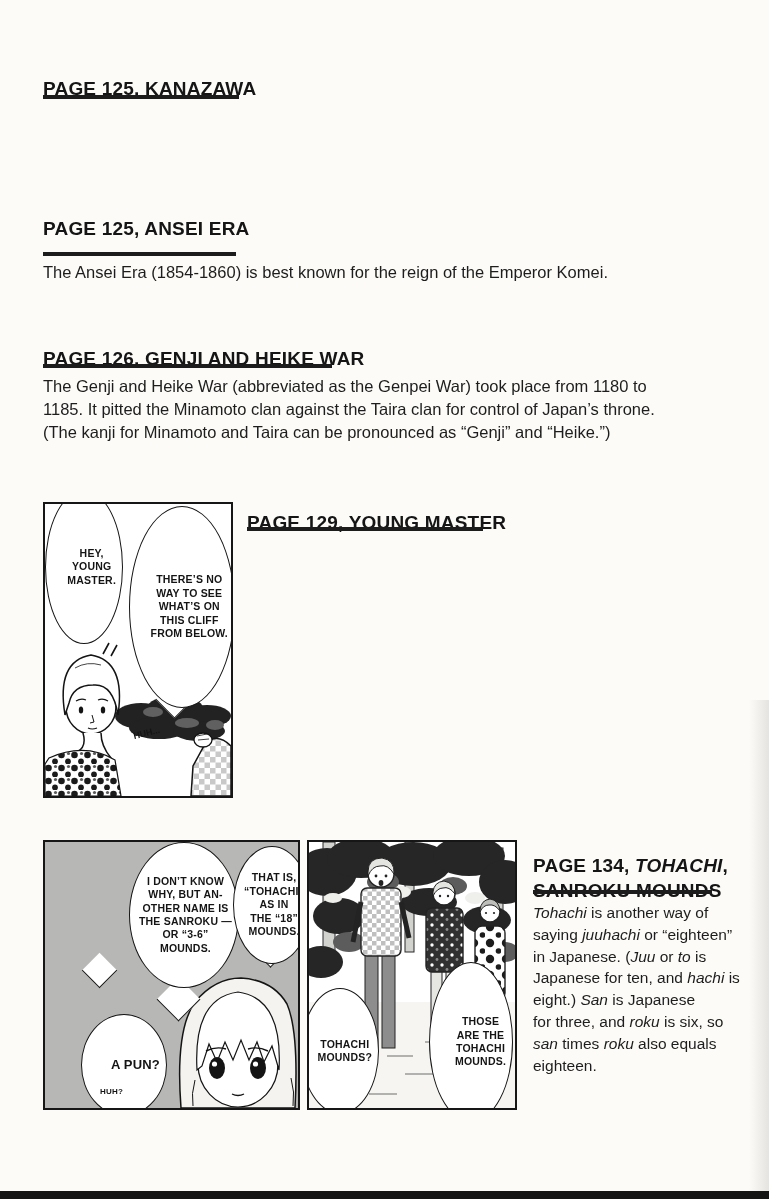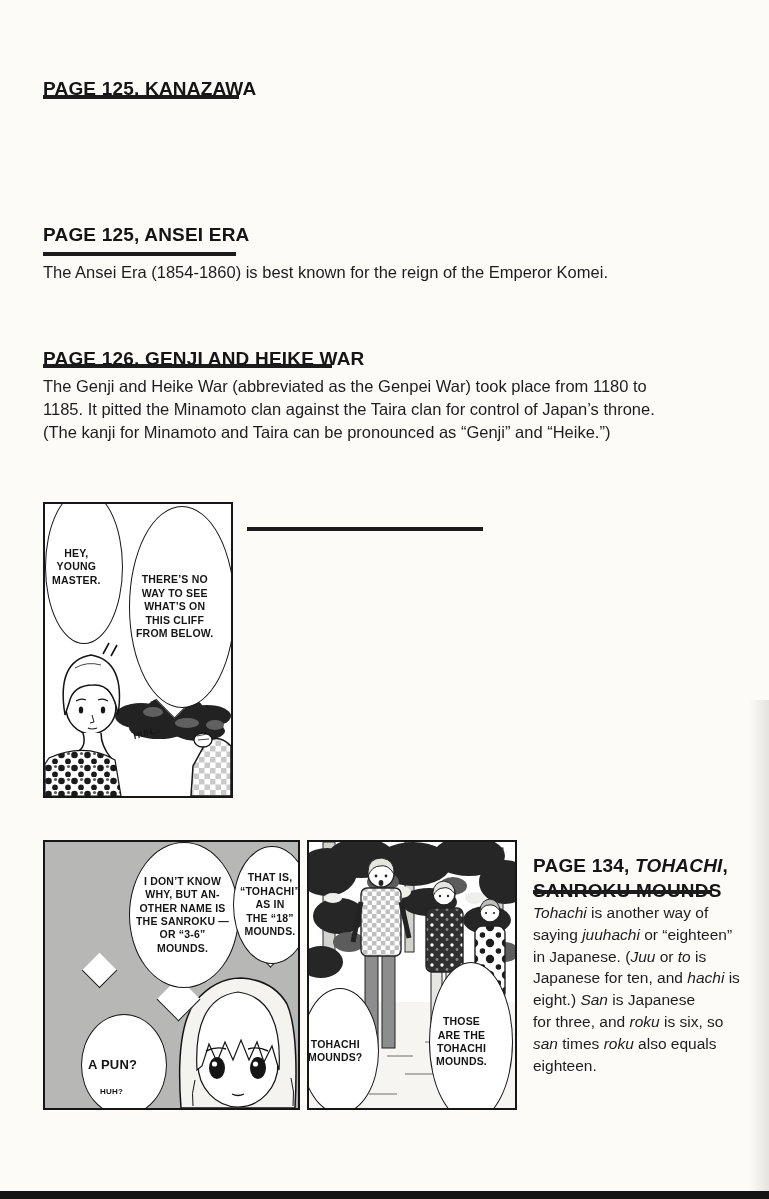--- a/index.html
+++ b/index.html
@@ -8,41 +8,41 @@
   .note-heading{position:absolute;font-weight:bold;font-size:19px;line-height:25px;
         letter-spacing:.2px;white-space:pre-line;color:#151515;}
   .rule{position:absolute;height:4px;background:#1c1c1c;}
   .note-body{position:absolute;font-size:16.5px;line-height:23px;white-space:pre-line;color:#1d1d1d;}
   .note-body.col{font-size:15.5px;line-height:21.8px;}
   .it{font-style:italic;}
   .panel{position:absolute;background:#fff;border:2px solid #161616;overflow:hidden;}
   .panel.tone{background:#b7b7b5;}
   .art{position:absolute;left:0;top:0;width:100%;height:100%;}
   .bubble{position:absolute;background:#fff;border:1.6px solid #161616;border-radius:50%;
-        display:flex;align-items:center;justify-content:flex-start;text-align:center;z-index:3;}
+        display:flex;align-items:center;justify-content:flex-end;text-align:center;z-index:3;}
   .btext{font-weight:bold;font-size:10.5px;line-height:1.28;letter-spacing:.2px;
         white-space:pre-line;color:#141414;padding:2px 6px;}
   .btext.big{font-size:13px;}
   .btext.small{font-size:8px;padding:0;}
   .tail{position:absolute;background:#fff;border-right:1.6px solid #161616;
         border-bottom:1.6px solid #161616;transform:rotate(45deg);z-index:2;}
   .loose-text{position:absolute;font-weight:bold;color:#141414;z-index:3;white-space:pre;}
   .bottom-bar{position:absolute;left:0;top:1191px;width:769px;height:8px;background:#141414;}
   .edge-shade{position:absolute;right:0;top:700px;width:20px;height:491px;
         background:linear-gradient(to right, rgba(110,104,92,0), rgba(110,104,92,0.16));}
 </style>
 </head>
 <body>
 
 <div class="page">
 
   <h2 class="note-heading" style="left:43px;top:60px;">PAGE 125, KANAZAWA</h2>
   <div class="rule" style="left:43px;top:95px;width:196px;"></div>
 
-  <h2 class="note-heading" style="left:43px;top:206px;">PAGE 125, ANSEI ERA</h2>
+  <h2 class="note-heading" style="left:43px;top:200px;">PAGE 125, ANSEI ERA</h2>
   <div class="rule" style="left:43px;top:252px;width:193px;"></div>
   <p class="note-body" style="left:43px;top:261px;width:720px;margin:0;">The Ansei Era (1854-1860) is best known for the reign of the Emperor Komei.</p>
 
   <h2 class="note-heading" style="left:43px;top:330px;">PAGE 126, GENJI AND HEIKE WAR</h2>
   <div class="rule" style="left:43px;top:364px;width:289px;"></div>
   <p class="note-body" style="left:43px;top:375px;width:720px;margin:0;">The Genji and Heike War (abbreviated as the Genpei War) took place from 1180 to
 1185. It pitted the Minamoto clan against the Taira clan for control of Japan’s throne.
 (The kanji for Minamoto and Taira can be pronounced as “Genji” and “Heike.”)</p>
 
   <div class="panel" style="left:43px;top:502px;width:186px;height:292px;">
@@ -101,20 +101,21 @@
     <div class="bubble" style="left:84px;top:2px;width:104px;height:200px;">
       <div class="btext">THERE’S NO
 WAY TO SEE
 WHAT’S ON
 THIS CLIFF
 FROM BELOW.</div>
     </div>
     <div class="loose-text" style="left:88px;top:224px;font-size:9px;transform:rotate(-14deg);">HUH...</div>
   </div>
 
+  <h2 class="note-heading" style="left:247px;top:494px;">PAGE 129, YOUNG MASTER</h2>
   <div class="rule" style="left:247px;top:527px;width:236px;"></div>
 
   <div class="panel tone" style="left:43px;top:840px;width:253px;height:266px;">
     <svg class="art" viewBox="0 0 253 266">
 
       <path d="M136,266 Q130,188 150,160 Q170,136 196,136 Q228,138 242,162 Q254,190 250,266 Z" fill="#f4f3f0" stroke="#141414" stroke-width="1.5"></path>
 
       <ellipse cx="193" cy="222" rx="40" ry="43" fill="#fff" stroke="#141414" stroke-width="1.2"></ellipse>
 
       <path d="M152,228 Q148,156 193,150 Q238,156 234,228 L227,204 L219,220 L212,200 L204,218 L196,198 L188,218 L180,200 L172,220 L164,202 L157,224 Z" fill="#fff" stroke="#141414" stroke-width="1.2"></path>

